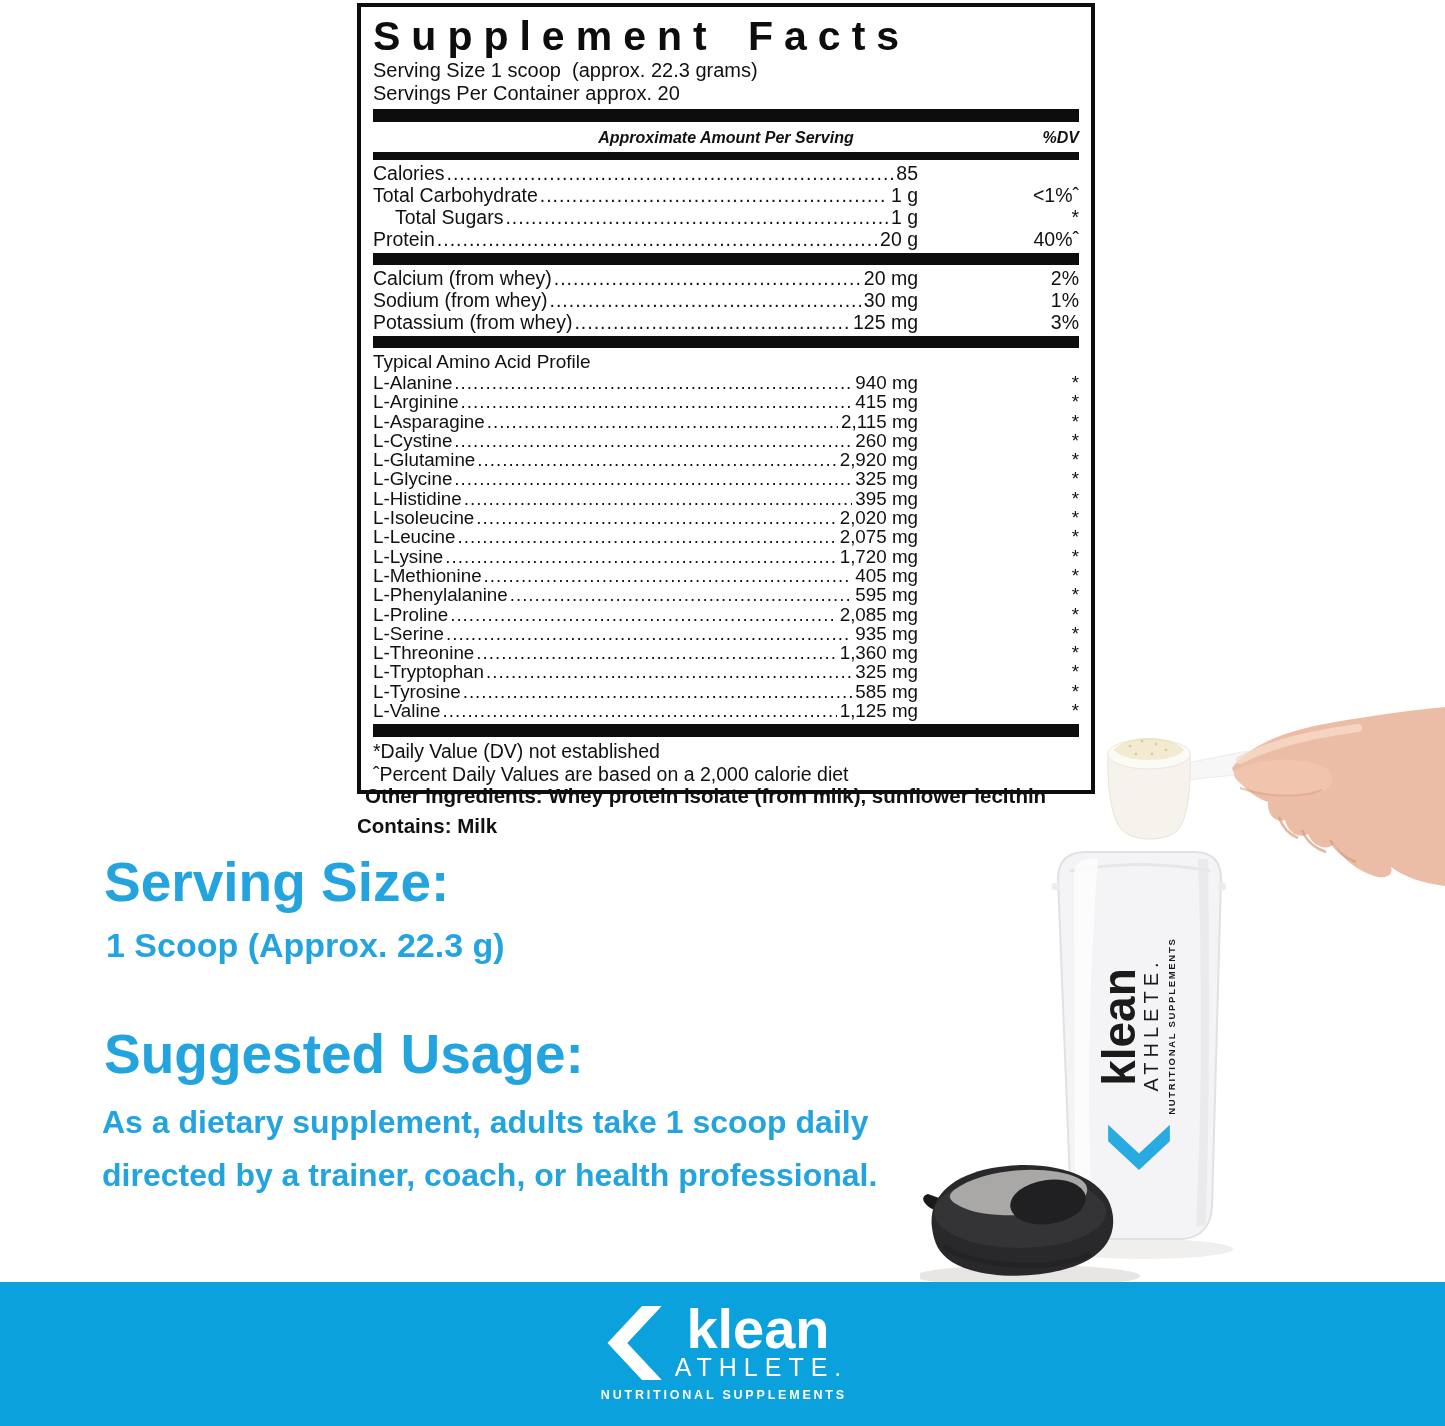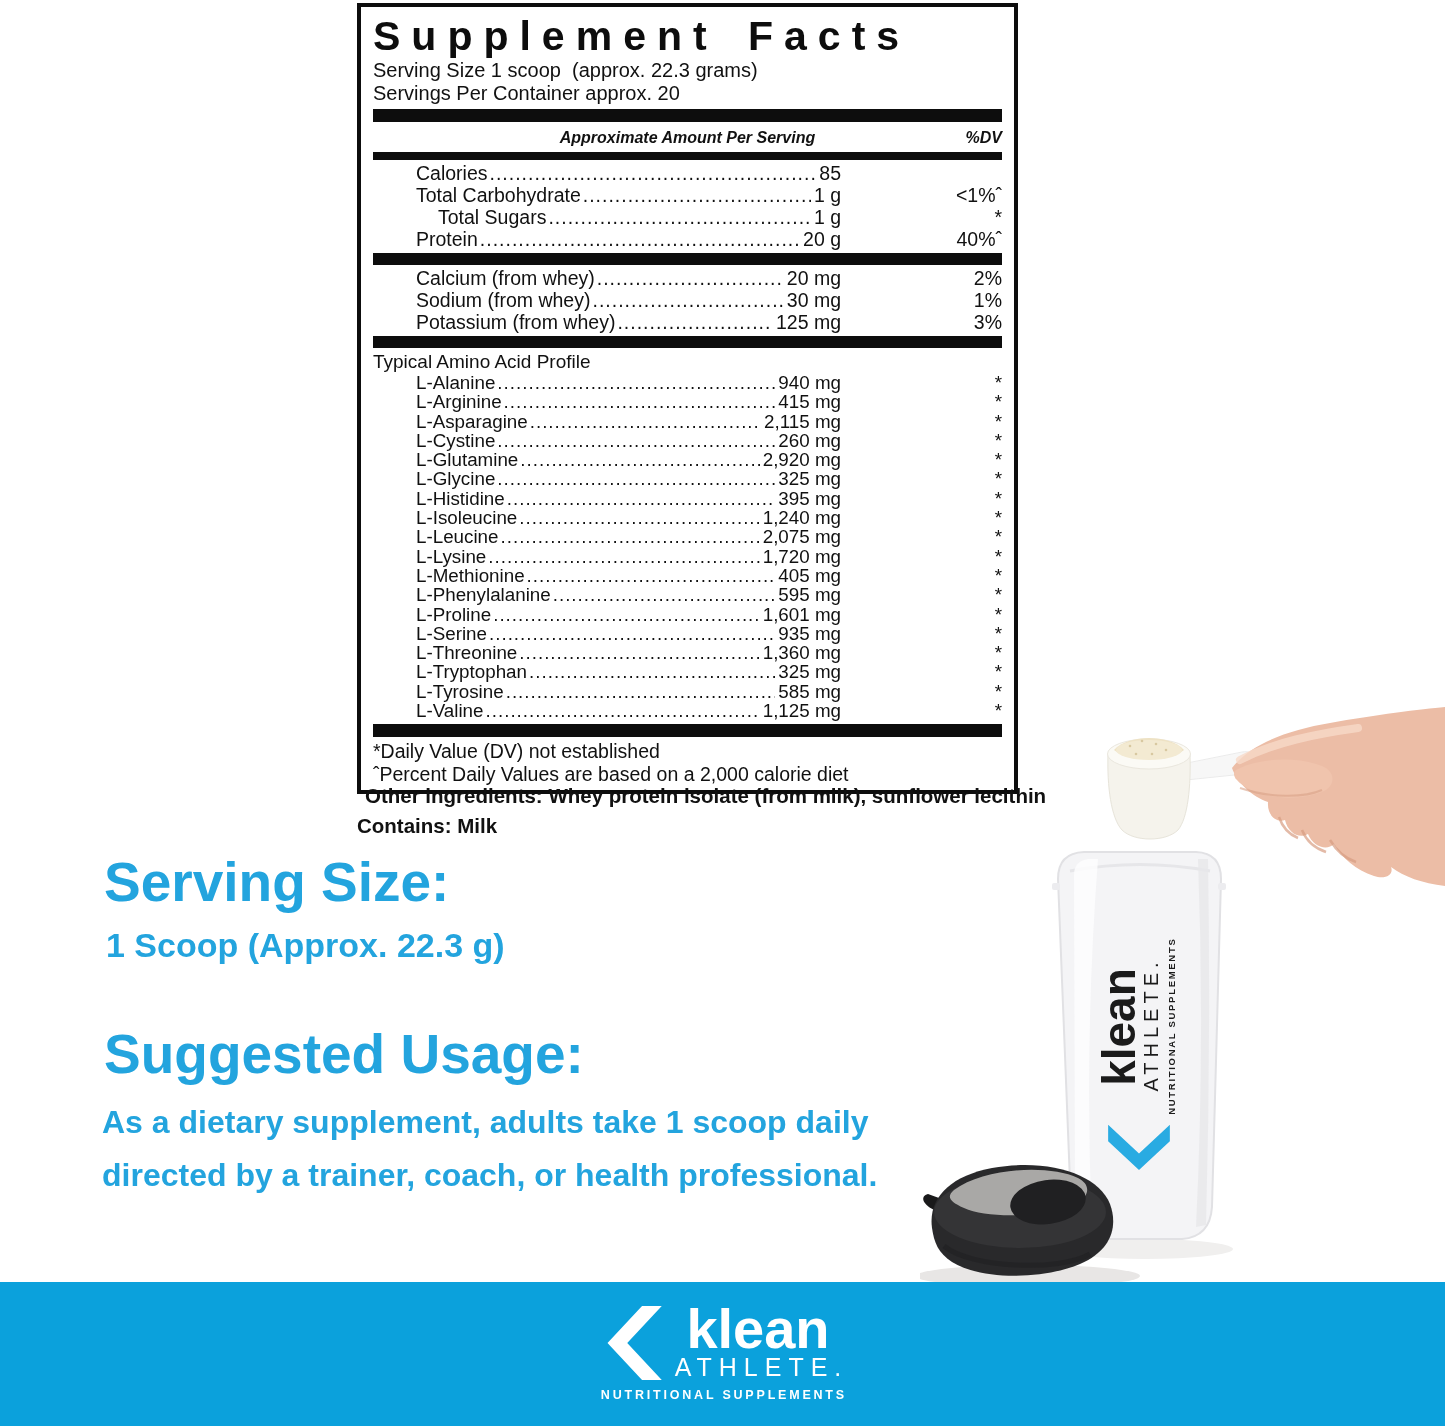--- a/index.html
+++ b/index.html
@@ -1,31 +1,31 @@
 <!DOCTYPE html>
 <html style="--accent: #23A4DE; --banner: #0BA1DC; --chev: #29ABE2;"><head>
 <meta charset="utf-8">
 <style>
   html,body{margin:0;padding:0;background:#fff;}
   .page{position:relative;width:1445px;height:1426px;background:#fff;overflow:hidden;
         font-family:"Liberation Sans", sans-serif;color:#111;}
 
   
-  .facts{position:absolute;left:357px;top:3px;width:661px;box-sizing:border-box;
+  .facts{position:absolute;left:357px;top:3px;width:738px;box-sizing:border-box;
          border:4px solid #0d0d0d;background:#fff;padding:6px 12px 5px 12px;}
   .facts-title{font-weight:bold;font-size:41px;line-height:46px;letter-spacing:11px;
                word-spacing:8px;white-space:nowrap;color:#0d0d0d;}
   .serving-line{font-size:20px;line-height:23px;white-space:pre-wrap;}
   .bar{background:#0d0d0d;height:13px;margin:4px 0 3px 0;}
   .bar.thin{height:8px;margin:2px 0;}
   .bar.mid{height:12px;margin:3px 0 2px 0;}
   .hdr{position:relative;font-weight:bold;font-size:16px;line-height:25px;font-style:italic;}
   .hdr-main{display:block;text-align:center;}
   .hdr-dv{position:absolute;right:0;top:0;}
-  .row{display:flex;align-items:baseline;font-size:19.5px;line-height:22px;margin-left:43px;}
+  .row{display:flex;align-items:baseline;font-size:19.5px;line-height:22px;}
   .amino .row{font-size:18.8px;line-height:19.3px;}
   .lbl{white-space:nowrap;}
   .lbl.indent{padding-left:22px;}
   .dots{flex:1 1 auto;overflow:hidden;white-space:nowrap;letter-spacing:1px;margin:0 3px 0 2px;}
   .dots::after{content:"..........................................................................................................................................................";}
   .amt{white-space:nowrap;}
   .dv{flex:0 0 161px;text-align:right;white-space:nowrap;}
   .profile-heading{font-size:19px;line-height:23px;}
   .footnote{font-size:19.5px;line-height:22.5px;}
 
@@ -185,21 +185,21 @@
         <div class="row">
           <span class="lbl">L-Histidine</span>
           <span class="dots"></span>
           <span class="amt">395 mg</span>
           <span class="dv">*</span>
         </div>
 
         <div class="row">
           <span class="lbl">L-Isoleucine</span>
           <span class="dots"></span>
-          <span class="amt">1,240 mg</span>
+          <span class="amt">2,020 mg</span>
           <span class="dv">*</span>
         </div>
 
         <div class="row">
           <span class="lbl">L-Leucine</span>
           <span class="dots"></span>
           <span class="amt">2,075 mg</span>
           <span class="dv">*</span>
         </div>
 
@@ -220,21 +220,21 @@
         <div class="row">
           <span class="lbl">L-Phenylalanine</span>
           <span class="dots"></span>
           <span class="amt">595 mg</span>
           <span class="dv">*</span>
         </div>
 
         <div class="row">
           <span class="lbl">L-Proline</span>
           <span class="dots"></span>
-          <span class="amt">1,601 mg</span>
+          <span class="amt">2,085 mg</span>
           <span class="dv">*</span>
         </div>
 
         <div class="row">
           <span class="lbl">L-Serine</span>
           <span class="dots"></span>
           <span class="amt">935 mg</span>
           <span class="dv">*</span>
         </div>
 

